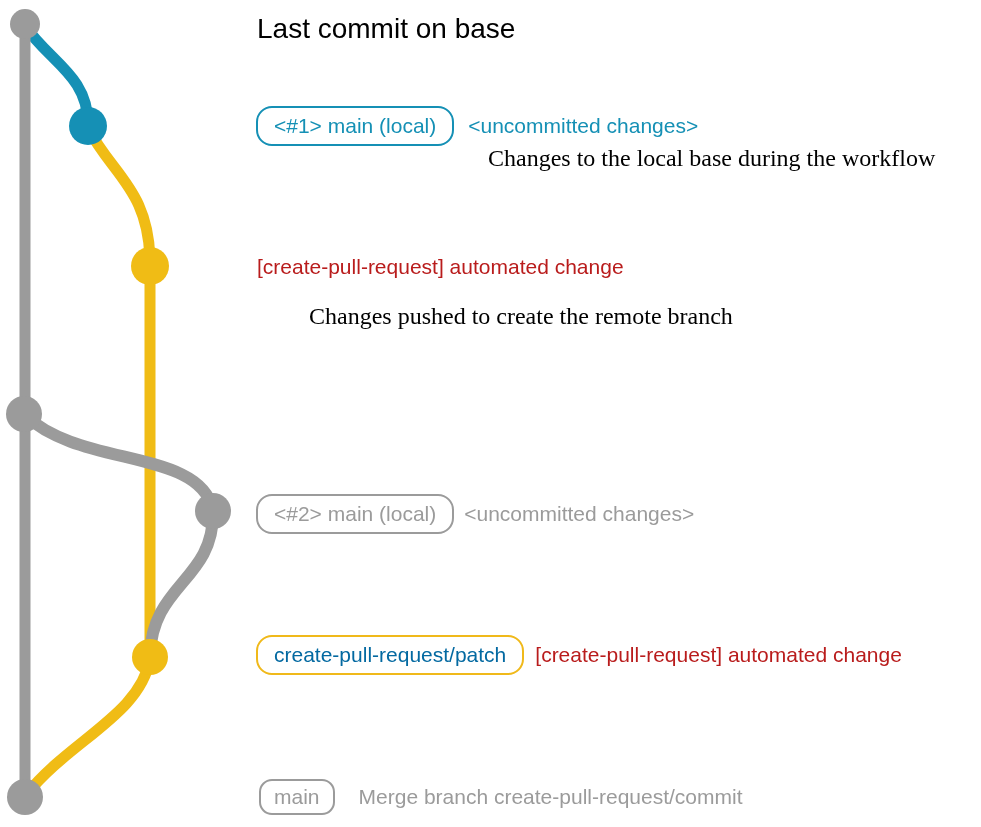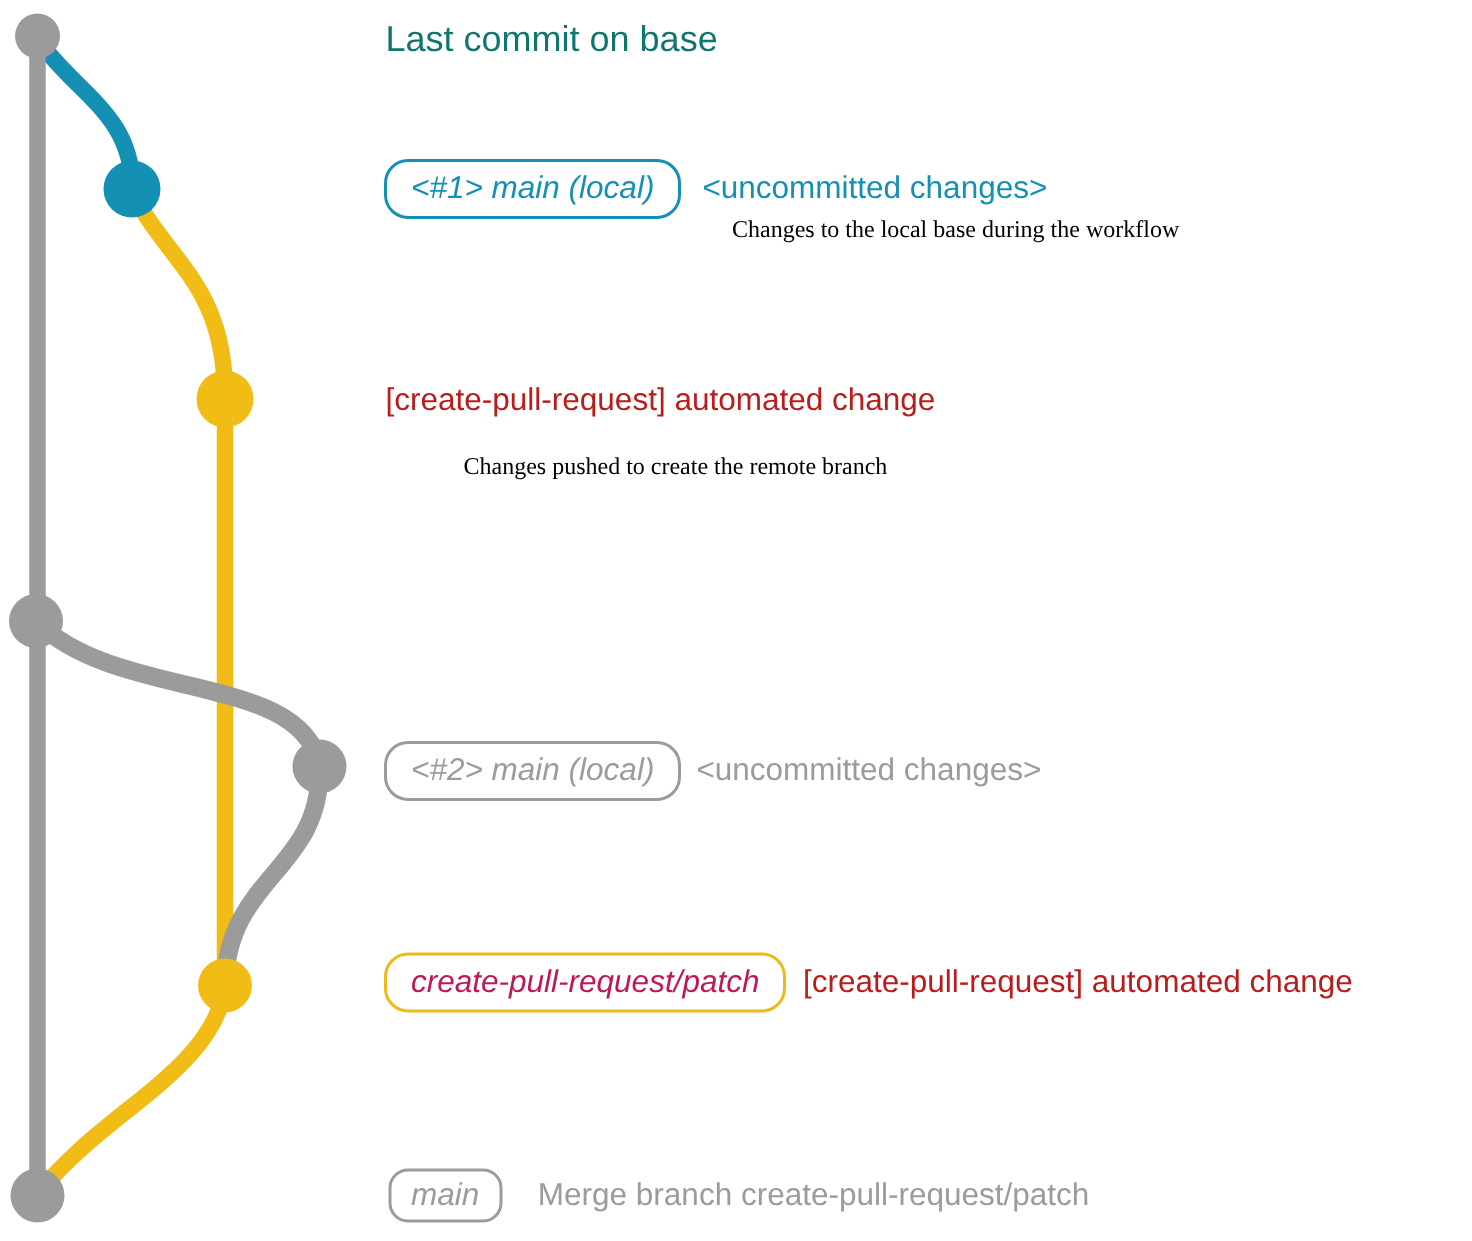--- a/index.html
+++ b/index.html
@@ -16,22 +16,22 @@
     overflow: hidden;
   }
   .graph-svg {
     position: absolute;
     left: 0;
     top: 0;
   }
   .abs { position: absolute; }
 
   .heading {
-    font-size: 24px;
-    color: #0f766e;
+    font-size: 28px;
+    color: #000000;
     white-space: nowrap;
   }
   .teal-text   { color: #1590B5; }
   .yellow-text { color: #b91c1c; }
   .gray-text   { color: #9B9B9B; }
 
   .label-row {
     display: flex;
     align-items: center;
     white-space: nowrap;
@@ -39,34 +39,33 @@
   .badge {
     display: inline-flex;
     align-items: center;
     justify-content: center;
     font-size: 21px;
     padding: 6px 16px;
     border: 2px solid;
     border-radius: 16px;
     background: #FFFFFF;
     white-space: nowrap;
-    font-style: italic;
   }
   .badge.teal   { border-color: #1590B5; color: #1590B5; }
   .badge.gray   { border-color: #9B9B9B; color: #9B9B9B; }
-  .badge.yellow { border-color: #F0B91A; color: #be185d; }
+  .badge.yellow { border-color: #F0B91A; color: #0369a1; }
   .badge.small  { padding: 4px 13px; border-radius: 13px; }
 
   .side-label {
     font-size: 21px;
     white-space: nowrap;
   }
   .detail {
     font-family: "Liberation Serif", serif;
-    font-size: 16px;
+    font-size: 24px;
     color: #000000;
     white-space: nowrap;
   }
 </style>
 </head>
 <body>
 
 <div class="canvas">
 
   <svg class="graph-svg" width="240" height="827" viewBox="0 0 240 827">
@@ -111,16 +110,16 @@
     <span class="side-label gray-text">&lt;uncommitted changes&gt;</span>
   </div>
 
   <div class="abs label-row" style="left:256px; top:635px; gap:11px;">
     <span class="badge yellow">create-pull-request/patch</span>
     <span class="side-label yellow-text">[create-pull-request] automated change</span>
   </div>
 
   <div class="abs label-row" style="left:259px; top:779px; gap:24px;">
     <span class="badge gray small">main</span>
-    <span class="side-label gray-text">Merge branch create-pull-request/patch</span>
+    <span class="side-label gray-text">Merge branch create-pull-request/commit</span>
   </div>
 
 </div>
 
 </body></html>

